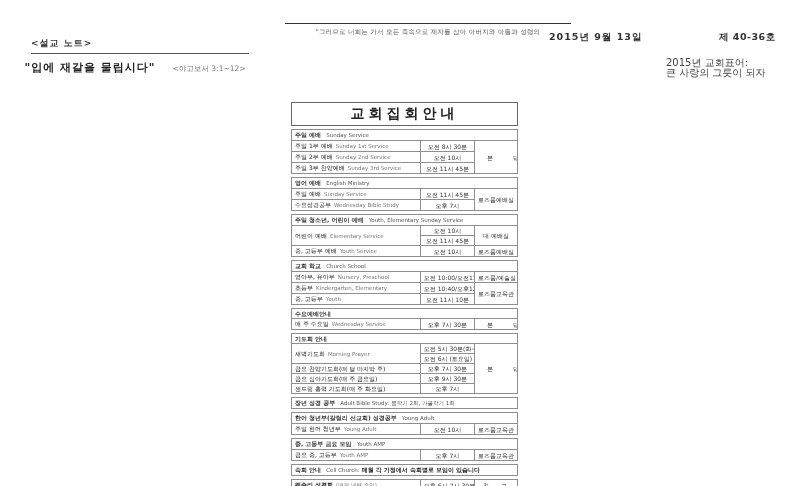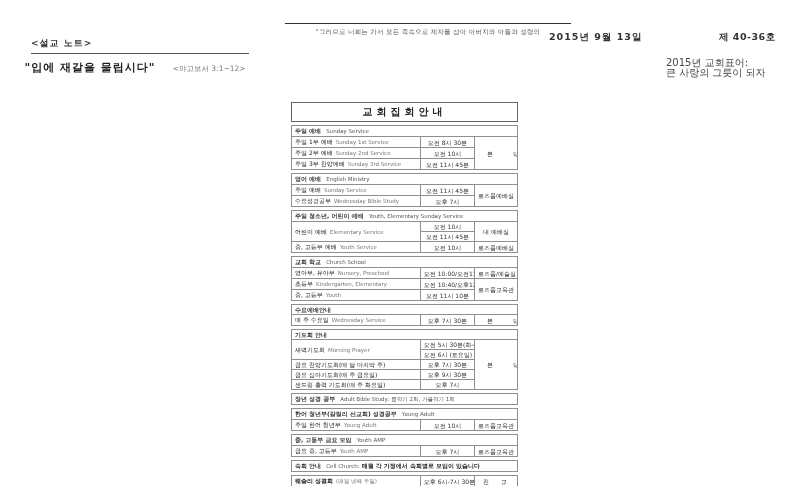--- a/index.html
+++ b/index.html
@@ -29,21 +29,21 @@
   .motto-text{font-size:15px;color:#2a2a2a;letter-spacing:3px;}
   .motto-rule{border:0;border-top:1.5px solid #333;margin:5px 0 4px 0;}
   .verse{font-size:6.5px;line-height:9.5px;color:#555;text-align:center;letter-spacing:0.2px;}
   
   .date{position:absolute;left:549px;top:31px;font-size:9.5px;font-weight:bold;color:#333;letter-spacing:1px;white-space:nowrap;}
   .issue{position:absolute;left:719px;top:31px;font-size:9.5px;font-weight:bold;color:#333;letter-spacing:0.5px;white-space:nowrap;}
   .year-motto{position:absolute;left:666px;top:58px;font-size:10px;line-height:9.5px;color:#444;white-space:nowrap;}
   
   .schedule{position:absolute;left:291px;top:102px;width:227px;}
   .schedule-title{
-    border:1.2px solid #666;text-align:center;font-weight:bold;font-size:10px;
+    border:1.2px solid #666;text-align:center;font-weight:bold;font-size:14px;
     padding:2px 8px;letter-spacing:4px;color:#222;
   }
   table.sec{width:100%;border-collapse:collapse;table-layout:fixed;margin-top:3px;}
   table.sec td{
     border:1px solid #8f8f8f;padding:1px 3px;font-size:6px;line-height:7px;
     color:#333;overflow:hidden;white-space:nowrap;vertical-align:middle;
   }
   td.sec-h{font-weight:bold;font-size:6.5px;color:#222;padding:1.5px 3px;}
   .sec-h .en{font-weight:normal;color:#555;}
   .sec-h .note{font-weight:normal;font-size:5.5px;color:#555;}

